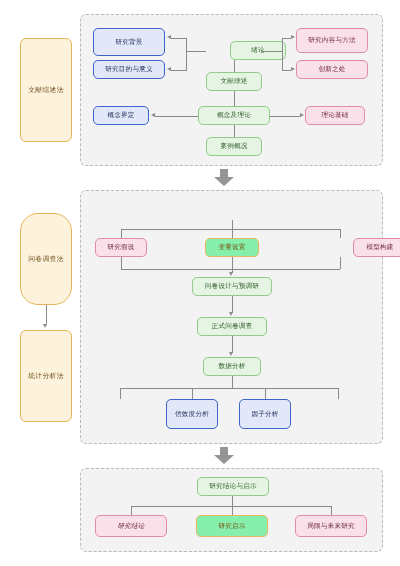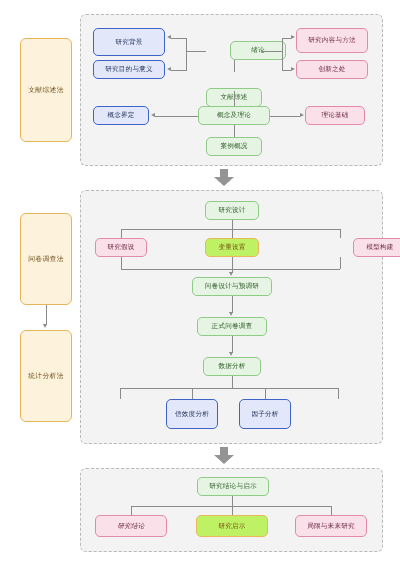--- a/index.html
+++ b/index.html
@@ -29,21 +29,21 @@
     letter-spacing: 0.2px;
     color: #333;
     padding: 1px 2px;
     white-space: pre-line;
   }
 
   
   .n-green  { background: #e6f5e3; border-color: #8fcb87; color: #2f5b2a; }
   .n-blue   { background: #e2e8fa; border-color: #3f63c7; color: #28365e; }
   .n-pink   { background: #fae0e9; border-color: #e389ae; color: #6d2744; }
-  .n-orange { background: #bef264; border-color: #e9b85c; color: #7a5312; }
+  .n-orange { background: #86efac; border-color: #e9b85c; color: #7a5312; }
 
   
   .stage {
     position: absolute;
     border: 1px dashed #b9b9b9;
     border-radius: 6px;
     background: #f3f3f3;
   }
 
   
@@ -83,40 +83,40 @@
     border-top: 9px solid #949494;
   }
 </style>
 </head>
 <body>
 
 <div id="canvas">
 
   <div class="method" style="left:20px; top:38px; width:52px; height:104px;">文献综述法</div>
 
-  <div class="method" style="left:20px; top:213px; width:52px; height:92px;">问卷调查法</div>
+  <div class="method" style="left:20px; top:213px; width:52px; height:92px;border-radius:18px;">问卷调查法</div>
 
   <div class="method" style="left:20px; top:330px; width:52px; height:92px;">统计分析法</div>
 
   <div class="ln lnv" style="left:46px; top:305px; height:20px;"></div>
   <div class="arw arw-down" style="left:43.4px; top:324px;"></div>
 
   <div class="stage" style="left:80px; top:14px; width:303px; height:152px;"></div>
 
   <div class="node n-blue" style="left:93px; top:28px; width:72px; height:28px;">研究背景</div>
 
   <div class="node n-blue" style="left:93px; top:60px; width:72px; height:19px;">研究目的与意义</div>
 
   <div class="node n-green" style="left:206px; top:41px; width:56px; height:19px;margin-left:24px;">绪论</div>
 
   <div class="node n-pink" style="left:296px; top:28px; width:72px; height:25px;">研究内容与方法</div>
 
   <div class="node n-pink" style="left:296px; top:60px; width:72px; height:19px;">创新之处</div>
 
-  <div class="node n-green" style="left:206px; top:72px; width:56px; height:19px;margin-top:16px;">文献综述</div>
+  <div class="node n-green" style="left:206px; top:72px; width:56px; height:19px;">文献综述</div>
 
   <div class="node n-blue" style="left:93px; top:106px; width:56px; height:19px;">概念界定</div>
 
   <div class="node n-green" style="left:198px; top:106px; width:72px; height:19px;">概念及理论</div>
 
   <div class="node n-pink" style="left:305px; top:106px; width:60px; height:19px;">理论基础</div>
 
   <div class="node n-green" style="left:206px; top:137px; width:56px; height:19px;">案例概况</div>
 
   <div class="ln lnh" style="left:186px; top:50.5px; width:20px;"></div>
@@ -142,21 +142,20 @@
   <div class="ln lnh" style="left:270px; top:115.5px; width:30px;"></div>
   <div class="arw arw-right" style="left:300px; top:112.9px;"></div>
 
   <div class="bigarrow" style="left:214px; top:169px;">
     <div class="shaft"></div>
     <div class="head"></div>
   </div>
 
   <div class="stage" style="left:80px; top:190px; width:303px; height:254px;"></div>
 
-  <div class="node n-green" style="left:205px; top:201px; width:54px; height:19px;">研究设计</div>
 
   <div class="node n-pink" style="left:95px; top:238px; width:52px; height:19px;">研究假设</div>
 
   <div class="node n-orange" style="left:205px; top:238px; width:54px; height:19px;">变量设置</div>
 
   <div class="node n-pink" style="left:313px; top:238px; width:54px; height:19px;margin-left:40px;">模型构建</div>
 
   <div class="node n-green" style="left:192px; top:277px; width:80px; height:19px;">问卷设计与预调研</div>
 
   <div class="node n-green" style="left:197px; top:317px; width:70px; height:19px;">正式问卷调查</div>

